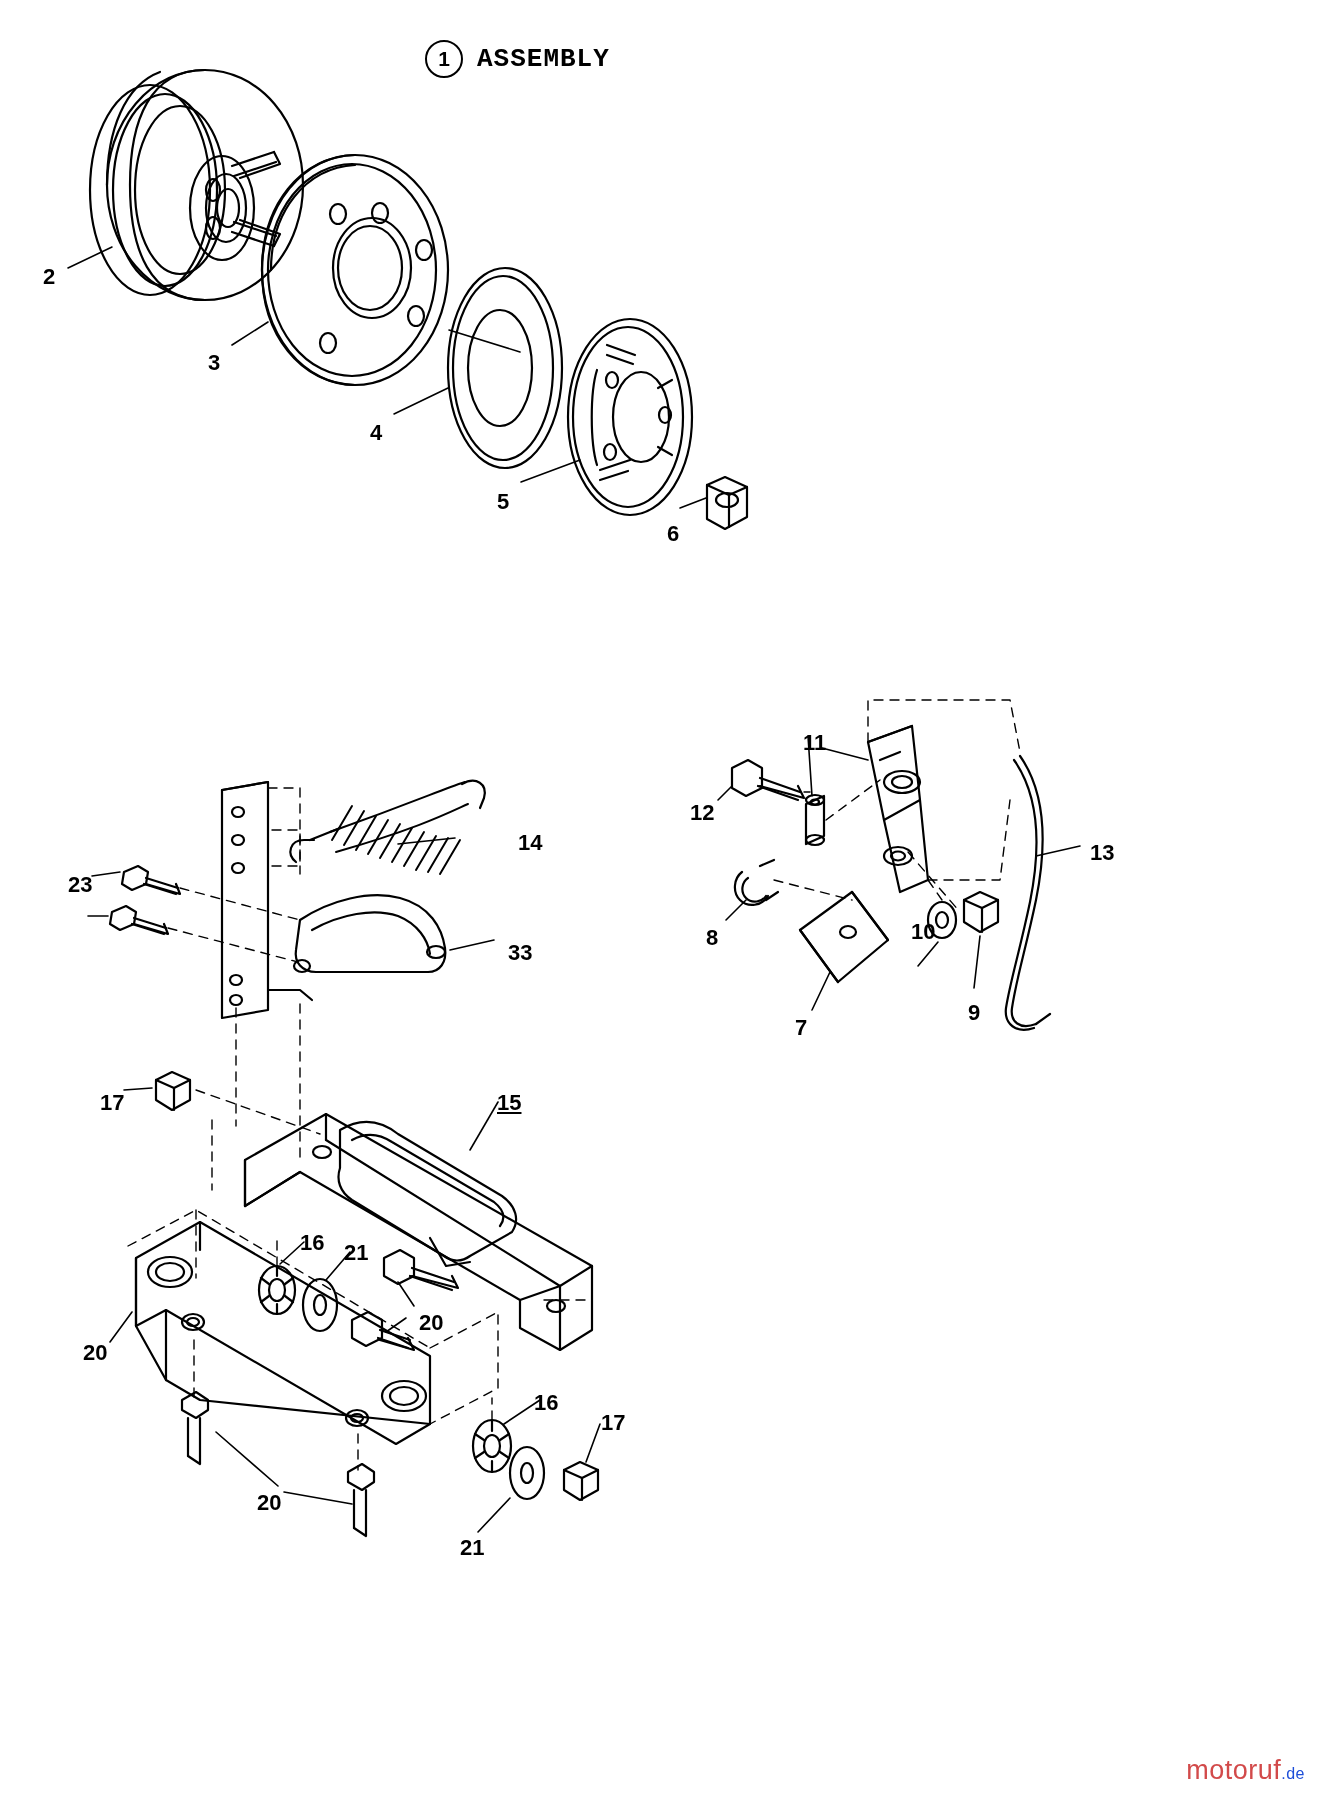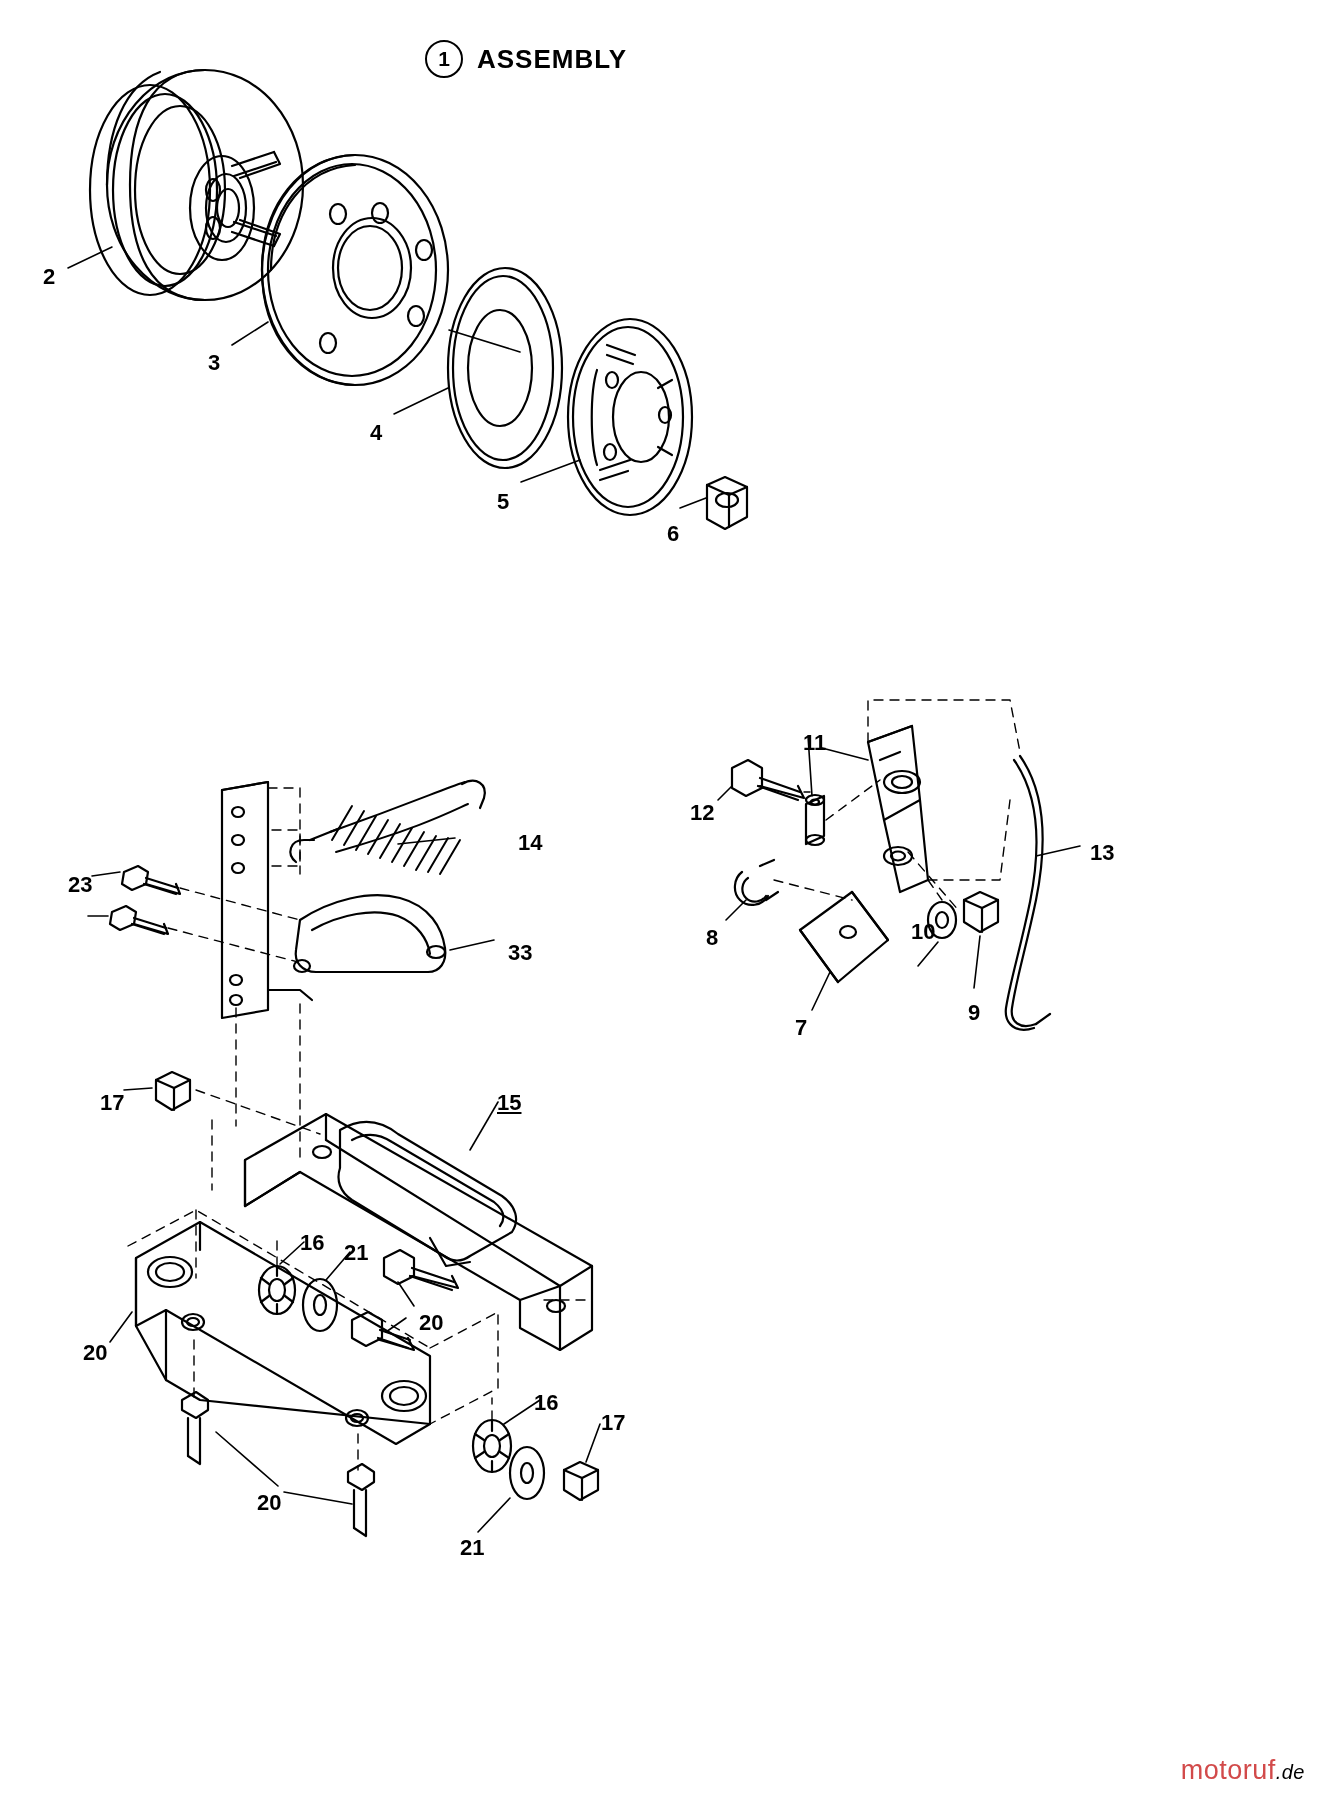--- a/index.html
+++ b/index.html
@@ -41,43 +41,42 @@
     align-items: center;
     justify-content: center;
     font-size: 21px;
     font-weight: bold;
     font-family: "Liberation Sans", sans-serif;
   }
   .title-text {
     font-size: 26px;
     font-weight: bold;
     letter-spacing: 1px;
-    font-family: Liberation Sans, sans-serif;
+    font-family: Liberation Mono, monospace;
   }
   .callout {
     position: absolute;
     font-size: 22px;
     font-weight: bold;
     font-family: "Liberation Sans", sans-serif;
     color: #000;
     white-space: nowrap;
   }
   .watermark {
     position: absolute;
     right: 26px;
     bottom: 14px;
     font-size: 27px;
     font-family: "Liberation Sans", sans-serif;
     color: #d24a4a;
     letter-spacing: 0.5px;
   }
   .watermark .de {
-    color: #000000;
-    font-size: 20px;
-    font-style: italic;
+    color: #1d4ed8;
+    font-size: 16px;
   }
 </style>
 </head>
 <body>
 
 <div id="page">
 
   <svg id="diagram-svg" viewBox="0 0 1331 1800">
     <g fill="none" stroke="#000" stroke-width="2.2" stroke-linecap="round" stroke-linejoin="round">
 

